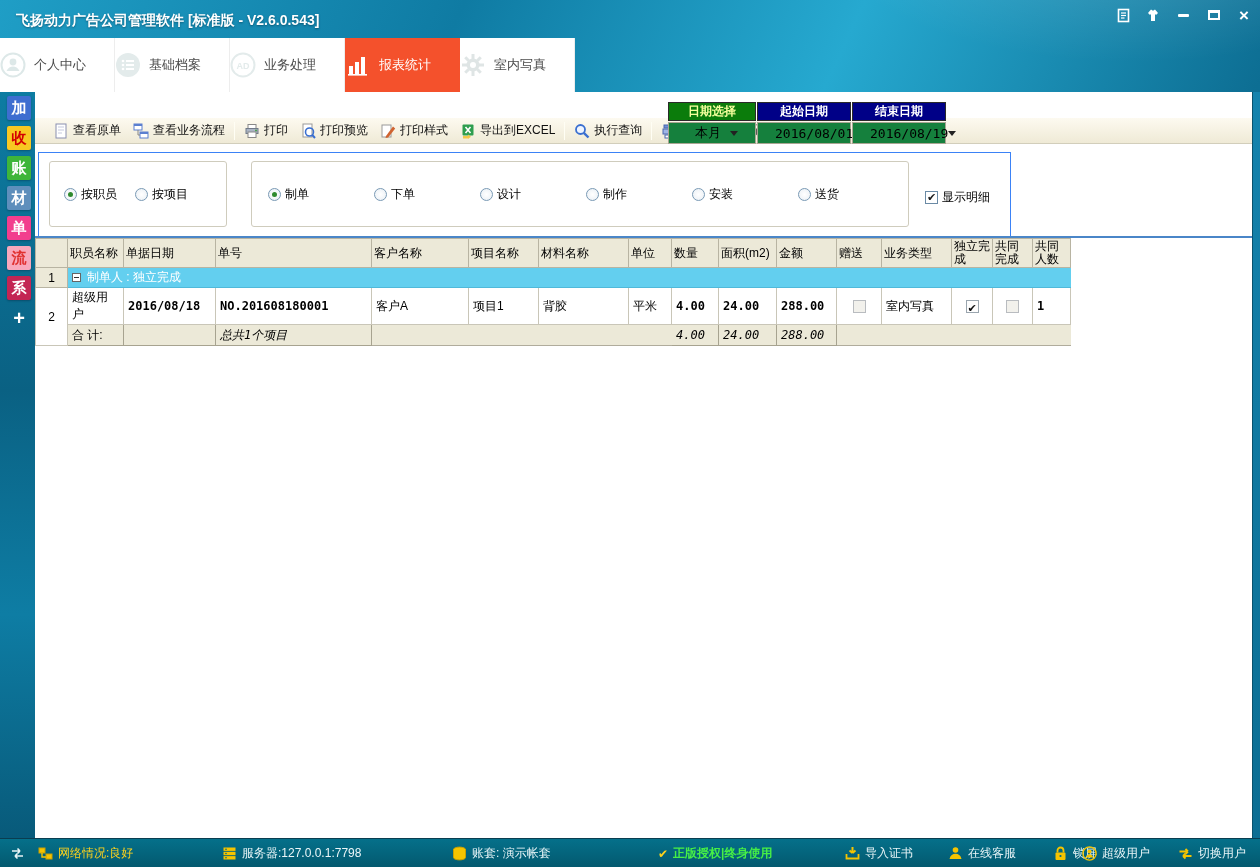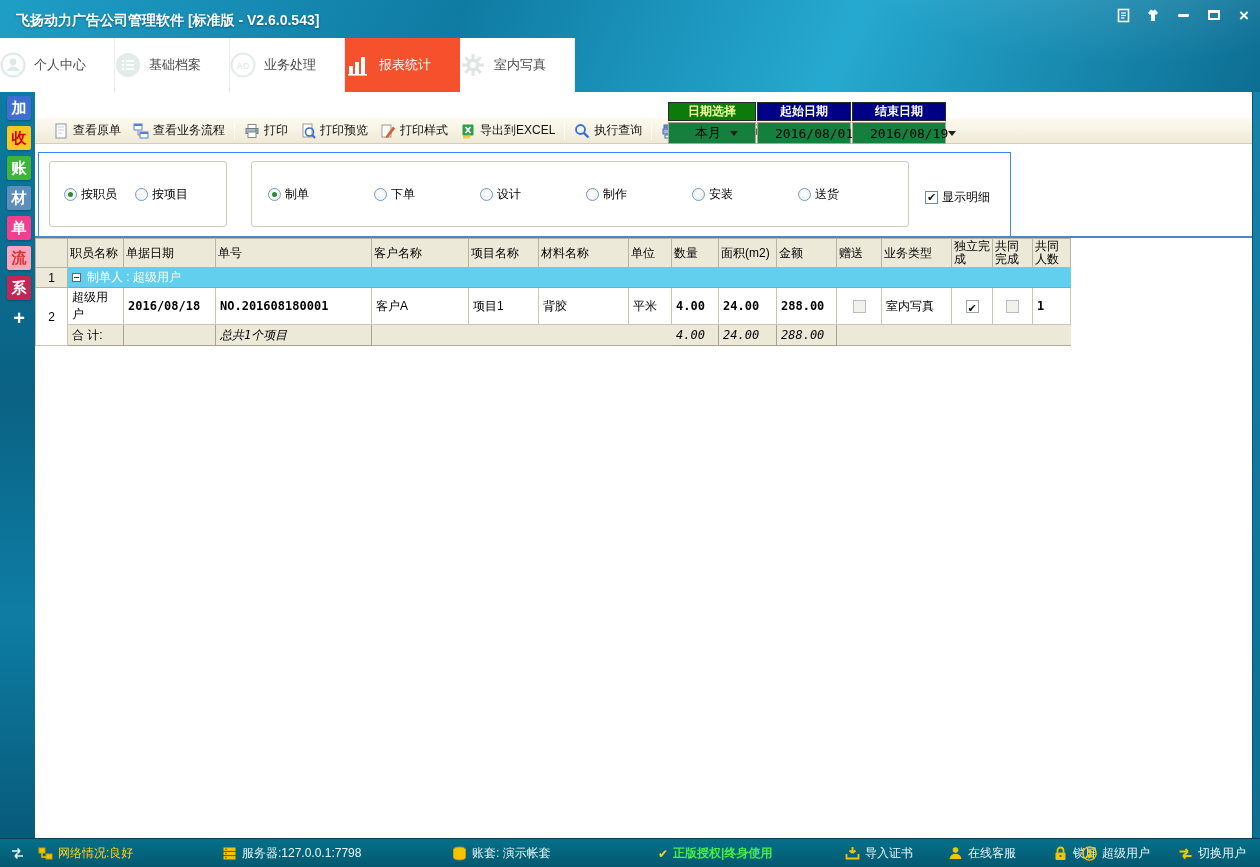--- a/index.html
+++ b/index.html
@@ -393,21 +393,21 @@
         <th>面积(m2)</th>
         <th>金额</th>
         <th>赠送</th>
         <th>业务类型</th>
         <th>独立完成</th>
         <th>共同完成</th>
         <th>共同人数</th>
       </tr>
       <tr class="group">
         <td class="numcell">1</td>
-        <td class="grp" colspan="15"><span class="minusbox"></span><span>制单人 : 超级用户</span></td>
+        <td class="grp" colspan="15"><span class="minusbox"></span><span>制单人 : 独立完成</span></td>
       </tr>
       <tr class="data">
         <td class="numcell" rowspan="2">2</td>
         <td>超级用户</td>
         <td class="mono">2016/08/18</td>
         <td class="mono">NO.201608180001</td>
         <td>客户A</td>
         <td>项目1</td>
         <td>背胶</td>
         <td>平米</td>

